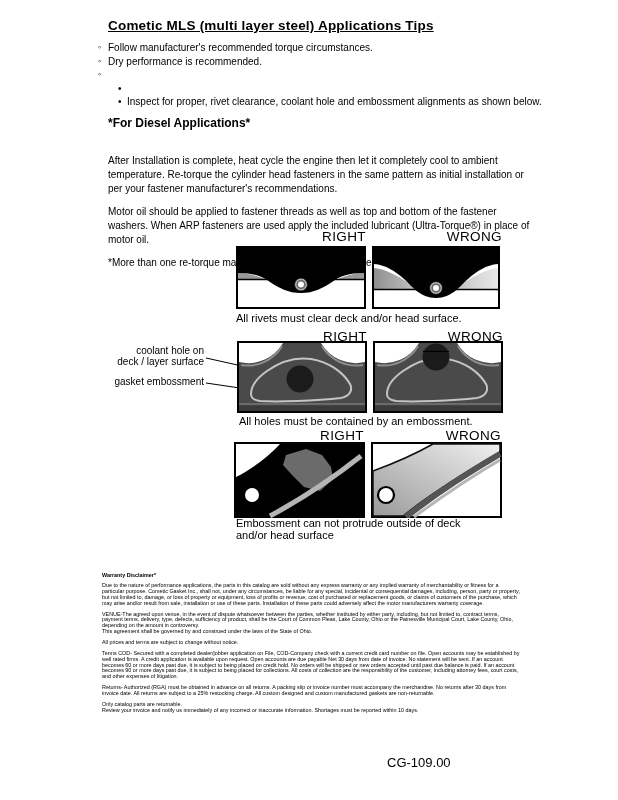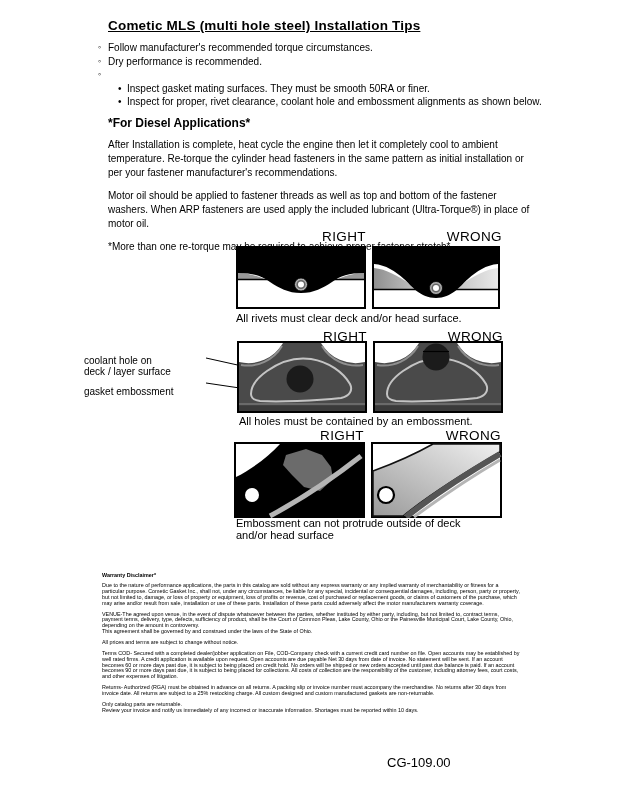--- a/index.html
+++ b/index.html
@@ -10,58 +10,57 @@
   .title { position:absolute; left:108px; top:18px; font-size:13.5px; font-weight:bold;
            text-decoration:underline; letter-spacing:0.2px; }
 
   .tips { position:absolute; left:98px; top:41px; width:452px; font-size:10px; line-height:13.6px; }
   .tip { display:flex; }
   .tip .mark { width:10px; flex:none; font-size:9px; }
   .subtips { padding-left:20px; }
   .subtips .mark { width:9px; font-size:10px; }
 
   .diesel { position:absolute; left:108px; top:116px; width:430px; font-size:10px; line-height:14px; }
-  .diesel h2 { font-size:12px; font-weight:bold; margin-bottom:8px; }
+  .diesel h2 { font-size:12px; font-weight:bold; margin-bottom:24px; }
   .diesel p { margin-bottom:9px; }
 
   .dg-label { position:absolute; width:130px; text-align:right; font-size:13.5px; letter-spacing:0.4px; }
   .dg-caption { position:absolute; font-size:11px; }
   .dg-box { position:absolute; display:block; }
 
-  .ann { position:absolute; left:84px; width:120px; text-align:left; font-size:10px; line-height:11.2px;margin-top:10px; }
+  .ann { position:absolute; left:84px; width:120px; text-align:right; font-size:10px; line-height:11.2px; }
 
   .fineprint { position:absolute; left:102px; top:573px; width:418px; font-size:5.4px; line-height:5.8px; }
   .fineprint .fp-head { font-weight:bold; margin-bottom:4.5px; }
   .fineprint p { margin-bottom:5.2px; white-space:pre-line; }
 
   .pagenum { position:absolute; left:387px; top:755px; font-size:13px; }
 </style>
 </head>
 <body>
 
 <div class="page">
 
-  <div class="title">Cometic MLS (multi hole steel) Installation Tips</div>
+  <div class="title">Cometic MLS (multi layer steel) Applications Tips</div>
 
   <div class="tips">
     <div class="tip">
       <span class="mark">◦</span>
       <span>Follow manufacturer's recommended torque circumstances.</span>
     </div>
     <div class="tip">
       <span class="mark">◦</span>
       <span>Dry performance is recommended.</span>
     </div>
     <div class="tip">
       <span class="mark">◦</span>
     </div>
     <div class="subtips">
       <div class="tip">
         <span class="mark">•</span>
-        <span>Inspect gasket mating surfaces.  They must be smooth 50RA or finer.</span>
       </div>
       <div class="tip">
         <span class="mark">•</span>
         <span>Inspect for proper, rivet clearance, coolant hole and embossment alignments as shown below.</span>
       </div>
     </div>
   </div>
 
   <div class="diesel">
     <h2>*For Diesel Applications*</h2>

